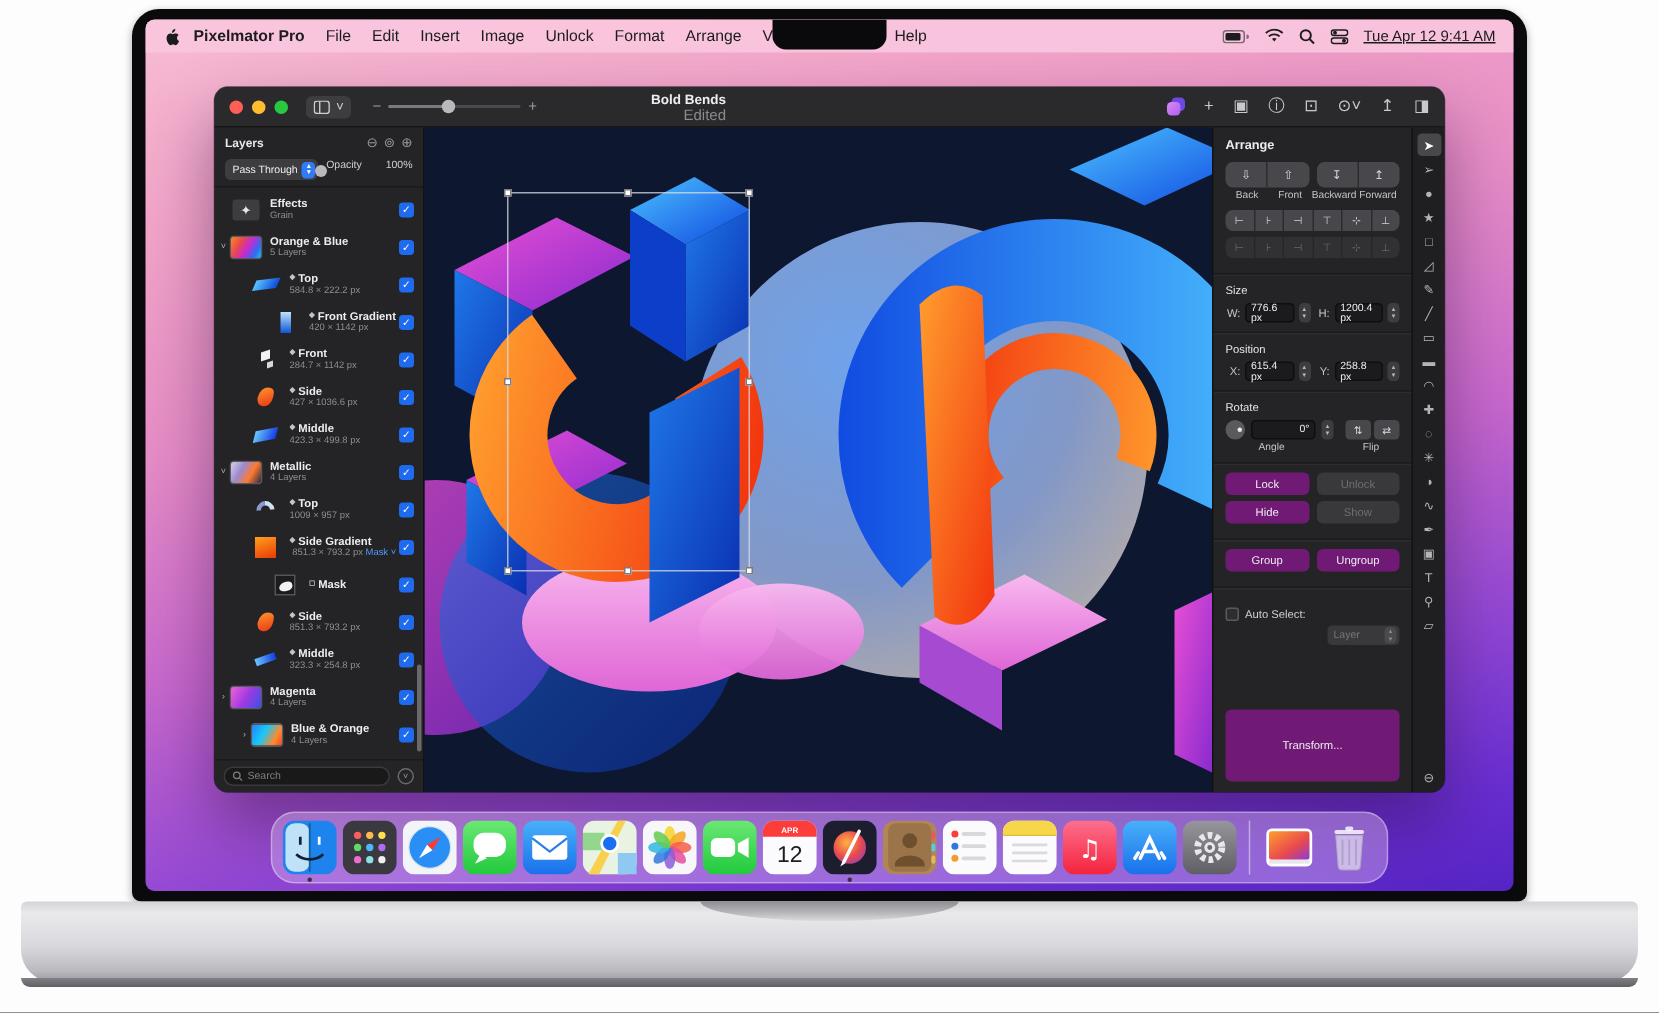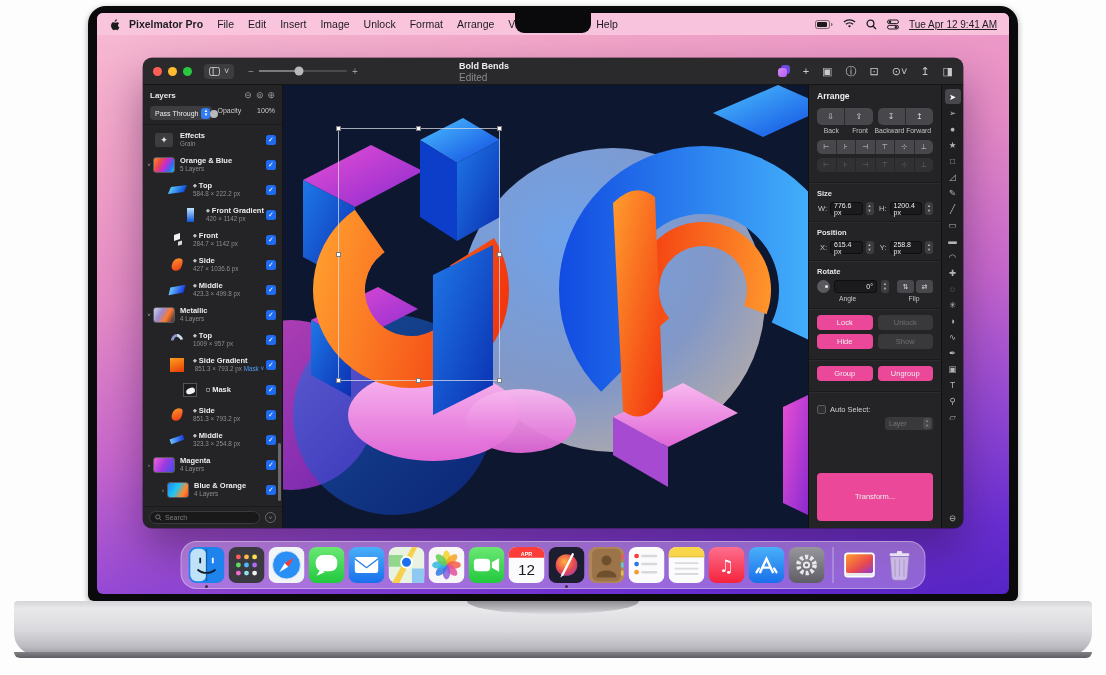--- a/index.html
+++ b/index.html
@@ -41,21 +41,21 @@
   .traffic { display:flex; gap:6px; margin-right:12px; }
   .traffic span { width:9px; height:9px; border-radius:50%; display:block; }
   .tl-red{background:#ff5f57}.tl-yellow{background:#febc2e}.tl-green{background:#28c840}
   .view-btn { background:#3d3d40; border-radius:4px; height:15px; padding:0 5px; display:flex;
     align-items:center; gap:4px; color:#cfcfd2; font-size:9px; }
   .zoom-ctl { display:flex; align-items:center; gap:5px; margin-left:14px; color:#9a9a9e; font-size:10px; }
   .zoom-track { width:88px; height:2px; background:#4a4a4e; border-radius:2px; position:relative; }
   .zoom-fill { position:absolute; left:0; top:0; height:2px; width:45%; background:#7a7a7f; }
   .zoom-knob { position:absolute; left:45%; top:50%; transform:translate(-50%,-50%); width:9px; height:9px;
     background:#b9b9bd; border-radius:50%; }
-  .doc-title { position:absolute; left:316px; top:4px; line-height:1.1; }
+  .doc-title { position:absolute; left:291px; top:4px; line-height:1.1;text-align:right; }
   .doc-title .t { font-size:9px; font-weight:bold; color:#ededf0; }
   .doc-title .s { font-size:10px; color:#8a8a8f; }
   .tb-right { margin-left:auto; display:flex; align-items:center; gap:13px; color:#c9c9cd; font-size:11px; }
   .colorwell { width:12px; height:12px; position:relative; }
   .colorwell i { position:absolute; border-radius:3px; display:block; }
   .colorwell .back { left:3px; top:0; width:9px; height:9px; background:#6a4ae0; }
   .colorwell .frontc { left:0; top:3px; width:9px; height:9px; background:linear-gradient(135deg,#d98af5,#b05cf0); }
   .tb-ic { line-height:1; }
 
   .win-body { flex:1; display:flex; min-height:0; }
@@ -135,38 +135,38 @@
   .seg button { flex:1; background:none; border:none; color:#d8d8dc; font-size:8px; padding:4px 0;
     border-right:1px solid #2c2c2e; font-family:inherit; }
   .seg button:last-child { border-right:none; }
   .seg-labels { display:flex; margin-top:2px; margin-bottom:6px; }
   .seg-labels span { flex:1; text-align:center; font-size:6.8px; color:#c4c4c8; }
   .align-strip { display:flex; background:#48484c; border-radius:5px; overflow:hidden; margin-bottom:4px; }
   .align-strip span { flex:1; text-align:center; font-size:7px; color:#d0d0d4; padding:3px 0; border-right:1px solid #2c2c2e; }
   .align-strip span:last-child { border-right:none; }
   .align-strip.disabled { opacity:.38; }
   .divider { border-top:1px solid #1b1b1d; box-shadow:0 1px 0 rgba(255,255,255,.04); margin:6px -8px; }
-  .sec-title { font-weight:bold; color:#e4e4e7; margin-bottom:4px; }
+  .sec-title { font-weight:normal; color:#e4e4e7; margin-bottom:4px; }
   .field-row { display:flex; align-items:center; gap:3px; }
   .field-row label { width:10px; text-align:right; color:#c4c4c8; }
   .field { flex:1; background:#1b1b1d; border:1px solid #0e0e0f; border-radius:3px; height:13px;
     display:flex; align-items:center; justify-content:flex-end; padding:0 3px; color:#ededf0; font-size:7px; }
   .stepper { width:8px; height:13px; background:#3d3d40; border-radius:3px; display:flex; flex-direction:column;
     align-items:center; justify-content:center; color:#b8b8bc; font-size:4px; line-height:1.1; }
   .rotate-row { display:flex; align-items:center; gap:4px; }
   .knob { width:13px; height:13px; border-radius:50%; background:#5a5a5e; position:relative; flex:0 0 13px; }
   .knob i { position:absolute; right:2px; top:5px; width:3px; height:3px; border-radius:50%; background:#e8e8ea; display:block; }
   .flip-group { display:flex; gap:2px; margin-left:4px; }
   .flip-btn { width:17px; height:13px; background:#48484c; border-radius:3px; color:#d8d8dc; font-size:7px;
     display:flex; align-items:center; justify-content:center; }
   .under-labels { display:flex; margin-top:2px; }
   .under-labels .ul-angle { margin-left:22px; flex:1; font-size:6.8px; color:#c4c4c8; }
   .under-labels .ul-flip { width:38px; text-align:center; font-size:6.8px; color:#c4c4c8; }
   .btn-pair { display:flex; gap:5px; margin-bottom:4px; }
-  .pbtn { flex:1; background:#ec4899; border:none; border-radius:4px; color:#ededf0; font-size:7.5px;
+  .pbtn { flex:1; background:#701a75; border:none; border-radius:4px; color:#ededf0; font-size:7.5px;
     padding:3px 0; font-family:inherit; }
   .pbtn.disabled { background:#39393c; color:#6e6e73; }
   .pbtn.wide { width:100%; }
   .autosel-row { display:flex; align-items:center; gap:4px; margin-top:7px; }
   .cb { width:9px; height:9px; border-radius:2px; background:#2e2e30; border:1px solid #5a5a5e; }
   .autosel-dd { margin-left:auto; background:#39393c; border-radius:3px; height:13px; width:48px;
     display:flex; align-items:center; padding:0 2px 0 4px; color:#76767b; font-size:7px; }
   .autosel-dd .stepper { margin-left:auto; background:#4a4a4e; color:#8a8a8f; height:11px; }
   .ap-spacer { flex:1; }
 

